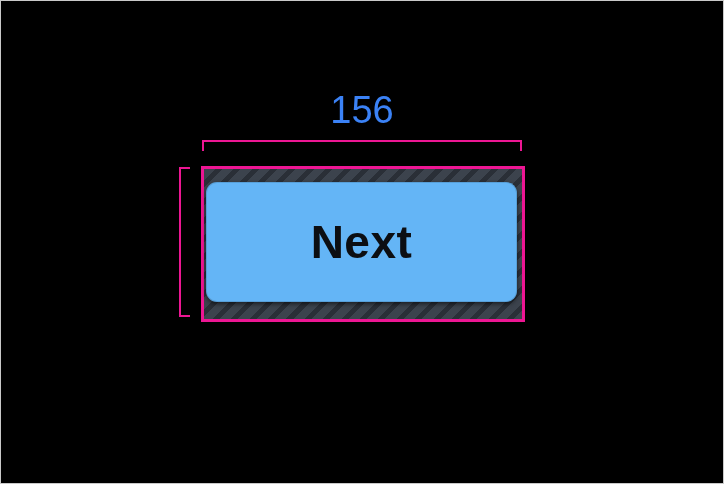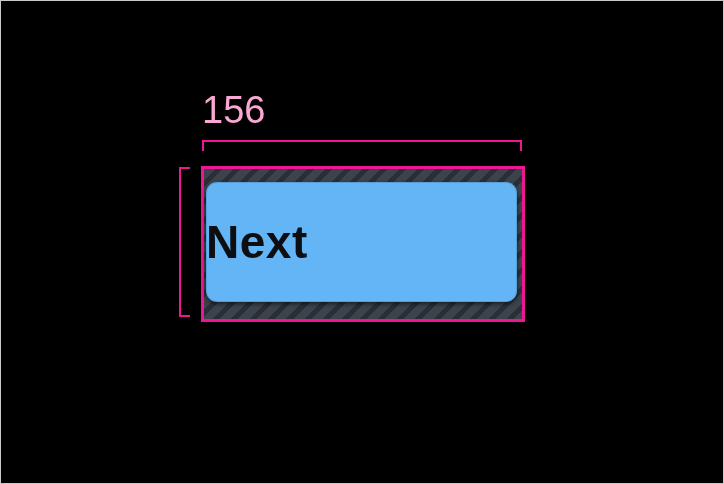--- a/index.html
+++ b/index.html
@@ -15,24 +15,24 @@
     height: 484px;
     box-sizing: border-box;
     background: #000000;
     border: 1px solid #c9c9c9;
     overflow: hidden;
   }
 
   
   .dim-label {
     position: absolute;
-    color: #f9a8d4;
+    color: #3b82f6;
     font-size: 38px;
     line-height: 38px;
-    text-align: left;
+    text-align: center;
     user-select: none;
   }
   .dim-label-width {
     left: 201px;
     top: 90px;
     width: 320px;
   }
   .dim-label-height {
     left: 96px;
     top: 226px;
@@ -82,21 +82,21 @@
   .next-button {
     position: absolute;
     left: 2px;
     right: 5px;
     top: 13px;
     bottom: 17px;
     background: #64b5f6;
     border-radius: 11px;
     display: flex;
     align-items: center;
-    justify-content: flex-start;
+    justify-content: center;
     box-shadow: 0 2px 4px rgba(0, 0, 0, 0.55),
                 inset 0 0 0 1px rgba(0, 0, 0, 0.12);
     cursor: pointer;
   }
   .next-button-label {
     color: #0c0e12;
     font-size: 46px;
     font-weight: 700;
     letter-spacing: 0.5px;
     line-height: 1;

